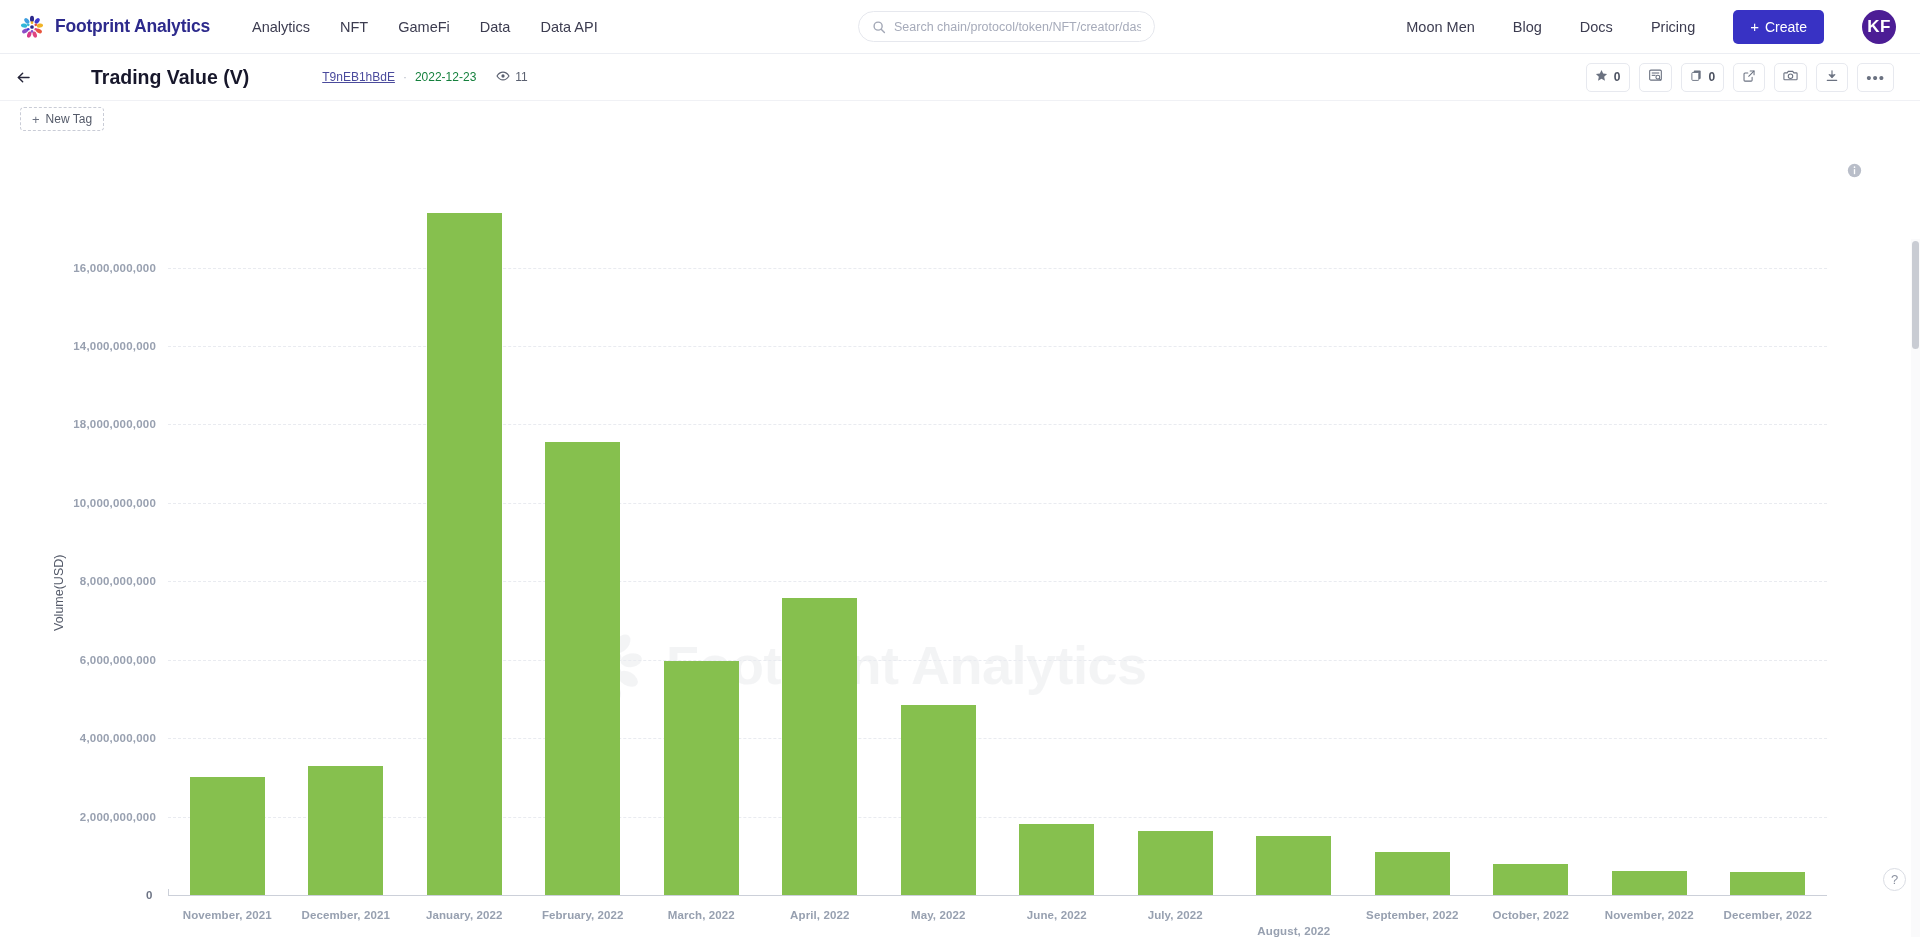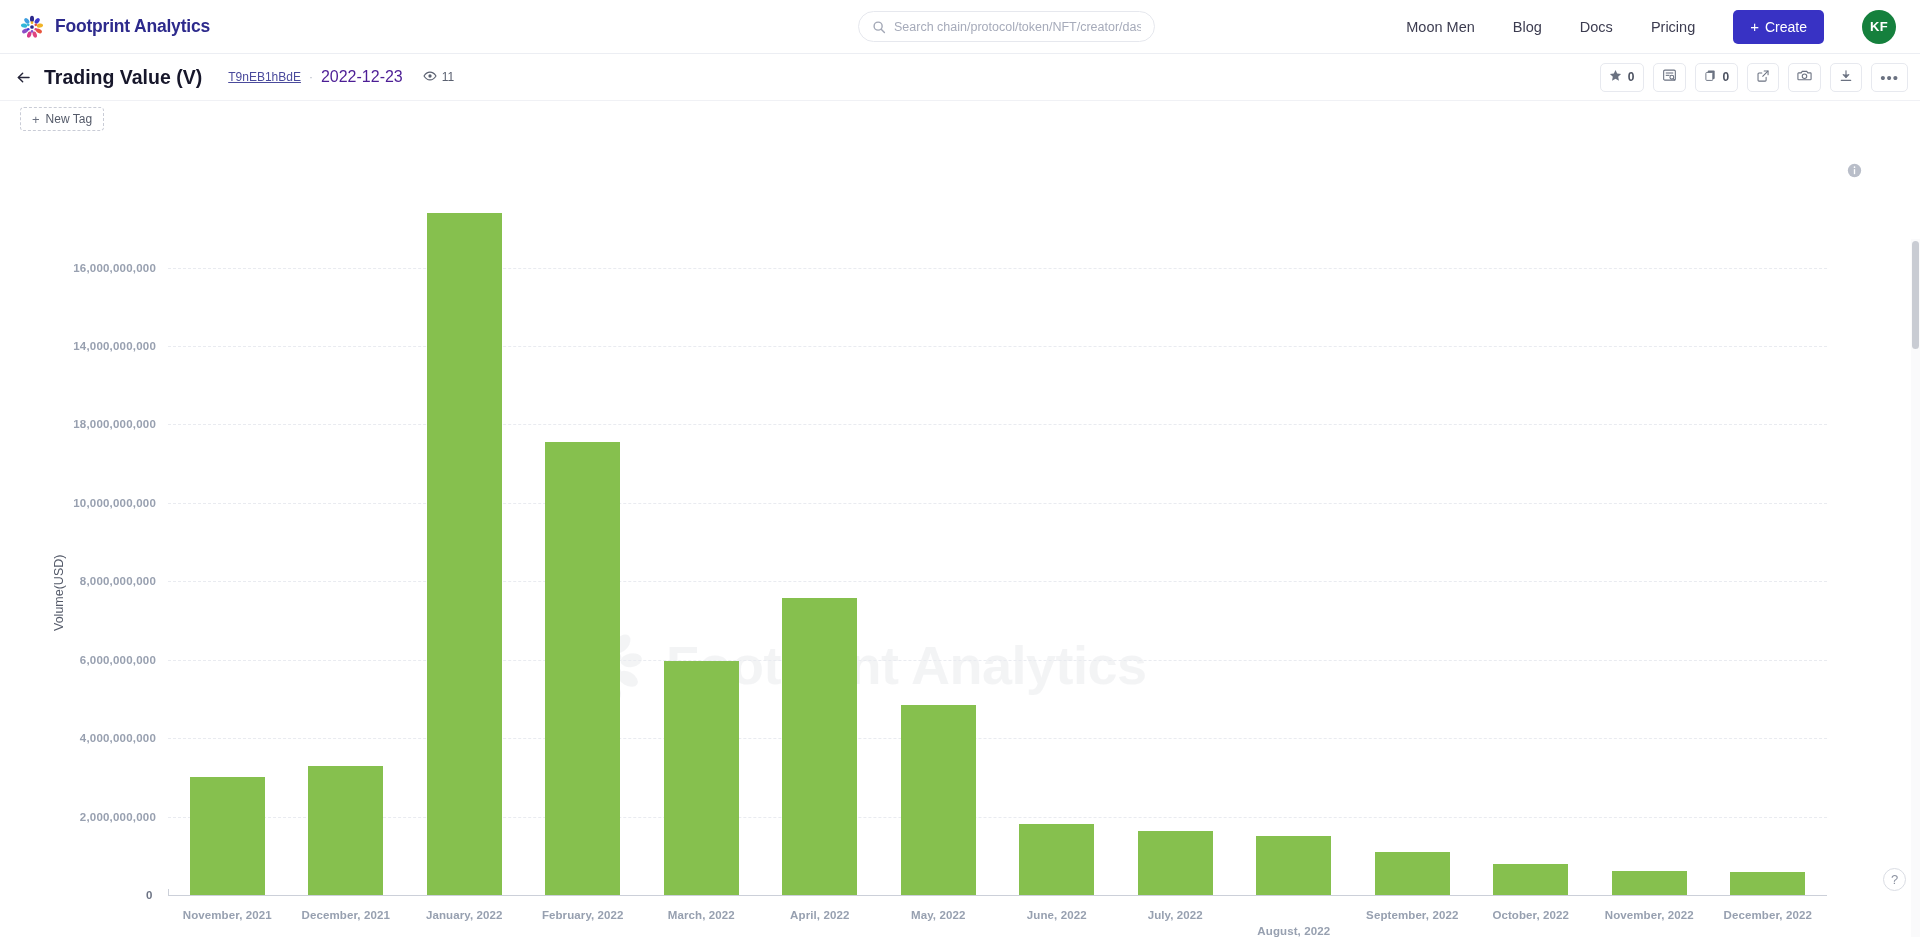--- a/index.html
+++ b/index.html
@@ -58,50 +58,51 @@
     background: #3832c4; color: #fff;
     font-size: 14px; font-family: "Liberation Sans", sans-serif;
     border: none; border-radius: 5px;
     height: 34px; padding: 0 17px;
     display: flex; align-items: center; gap: 6px;
     cursor: pointer; white-space: nowrap;
   }
   .create-btn .plus { font-size: 15px; line-height: 1; }
   .avatar {
     width: 34px; height: 34px; border-radius: 50%;
-    background: #15803d; color: #fff;
-    font-size: 13px; font-weight: bold;
+    background: #4c1d95; color: #fff;
+    font-size: 17px; font-weight: bold;
     display: flex; align-items: center; justify-content: center;
     cursor: pointer; letter-spacing: 0.3px;
   }
 
   
   .titlebar {
     height: 47px;
     display: flex; align-items: center;
-    padding: 0 12px 0 10px;
+    padding: 0 26px 0 10px;
     border-bottom: 1px solid #f0f1f5;
     background: #fff;
+    gap: 47px;
   }
   .back-arrow {
     width: 26px; height: 26px; display: flex;
     align-items: center; justify-content: center;
     cursor: pointer; color: #26263a; flex: 0 0 auto;
   }
   .page-title {
     font-size: 19.5px; font-weight: bold; color: #17172b;
     margin-left: 8px; white-space: nowrap;
   }
   .meta { display: flex; align-items: center; gap: 8px; margin-left: 26px; }
   .meta-link {
     font-size: 12px; color: #4a4a9c; text-decoration: underline;
     cursor: pointer; white-space: nowrap;
   }
   .meta-dot { color: #b4b8c4; font-size: 12px; }
-  .meta-date { font-size: 16px; color: #4c1d95; white-space: nowrap; }
+  .meta-date { font-size: 12px; color: #15803d; white-space: nowrap; }
   .meta-views {
     display: flex; align-items: center; gap: 5px;
     margin-left: 12px; font-size: 12px; color: #5a6070;
   }
 
   .tools { margin-left: auto; display: flex; align-items: center; gap: 9px; }
   .tool-btn {
     height: 29px; min-width: 29px;
     border: 1px solid #e7e9ef; border-radius: 5px;
     background: #fff; cursor: pointer;
@@ -246,20 +247,27 @@
           <circle cx="0" cy="5" r="1.5" fill="#8a4fc8"></circle>
           <circle cx="-4.3" cy="2.5" r="1.5" fill="#3f3ad0"></circle>
           <circle cx="-4.3" cy="-2.5" r="1.5" fill="#32b7d8"></circle>
           <circle cx="0" cy="0" r="2.1" fill="#2d2a8c"></circle>
         </g>
       </svg>
     </span>
     <span class="brand-name">Footprint Analytics</span>
   </div>
 
+  <div class="nav-links">
+    <span class="nav-link">Analytics</span>
+    <span class="nav-link">NFT</span>
+    <span class="nav-link">GameFi</span>
+    <span class="nav-link">Data</span>
+    <span class="nav-link">Data API</span>
+  </div>
 
   <div class="search-wrap">
     <span>
       <svg class="search-icon" width="14" height="14" viewBox="0 0 16 16" fill="none" stroke="#a3a8b6" stroke-width="1.6">
         <circle cx="7" cy="7" r="4.6"></circle>
           <line x1="10.5" y1="10.5" x2="14.2" y2="14.2" stroke-linecap="round"></line>
       </svg>
     </span>
     <input class="search-input" type="text" placeholder="Search chain/protocol/token/NFT/creator/dashboard..." style="">
   </div>

